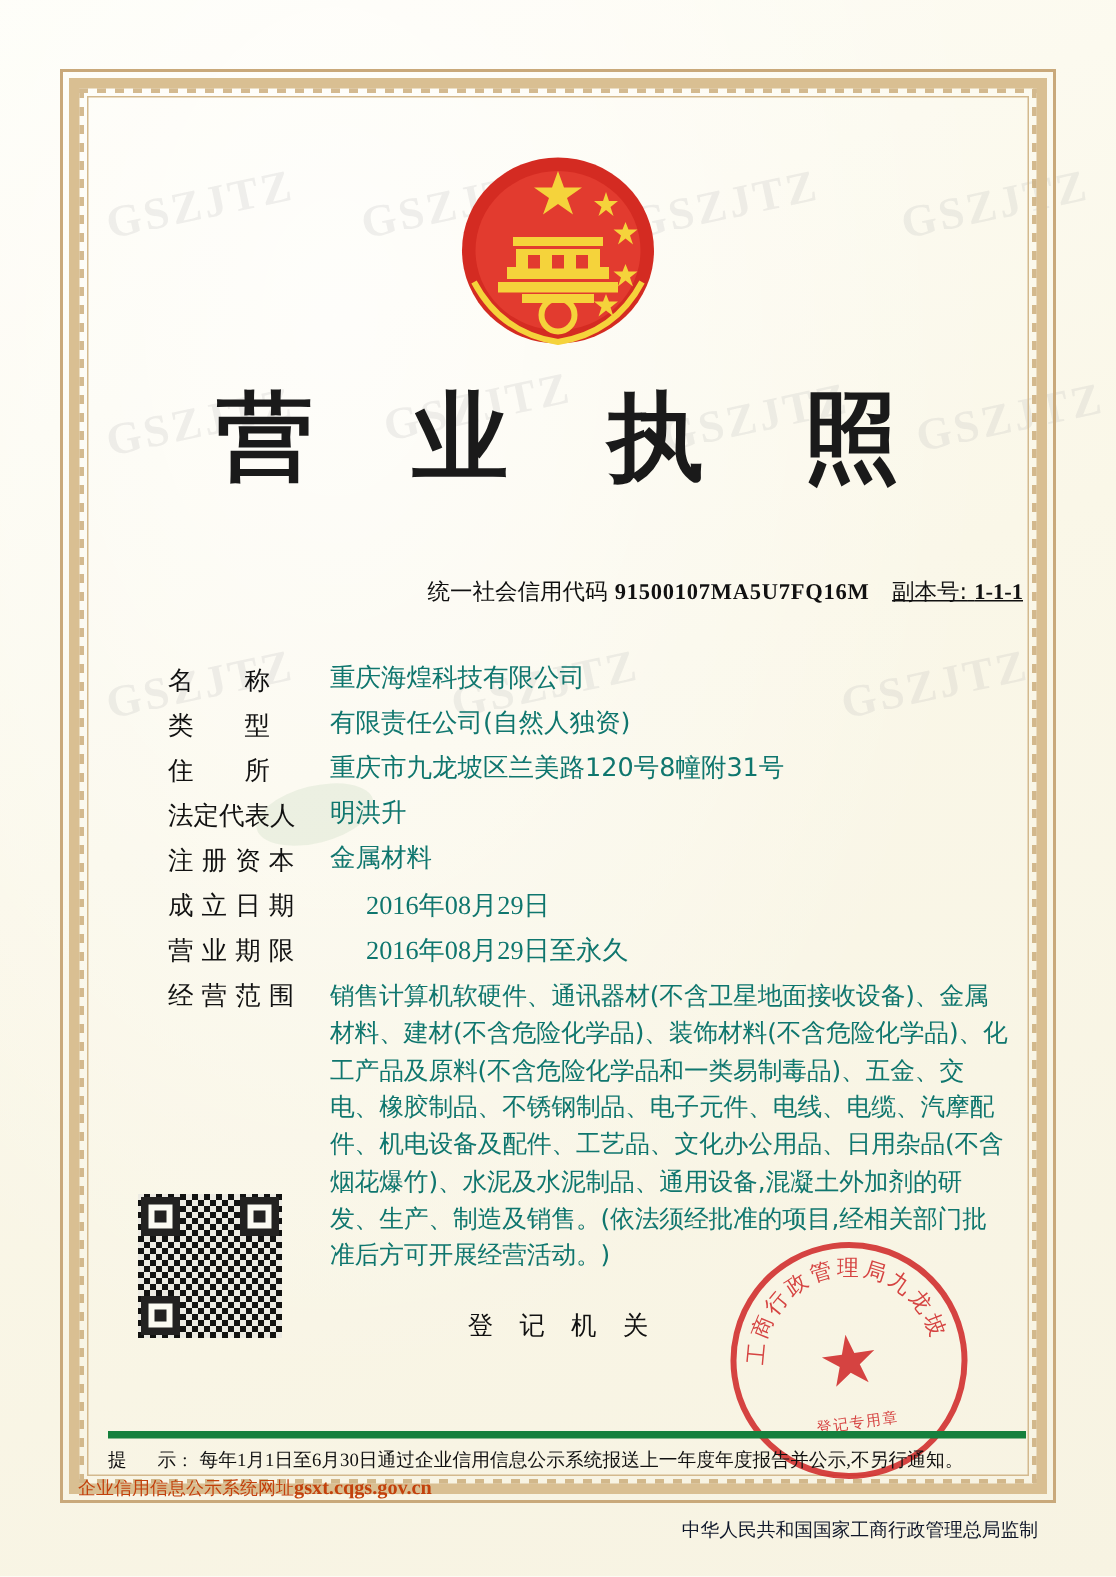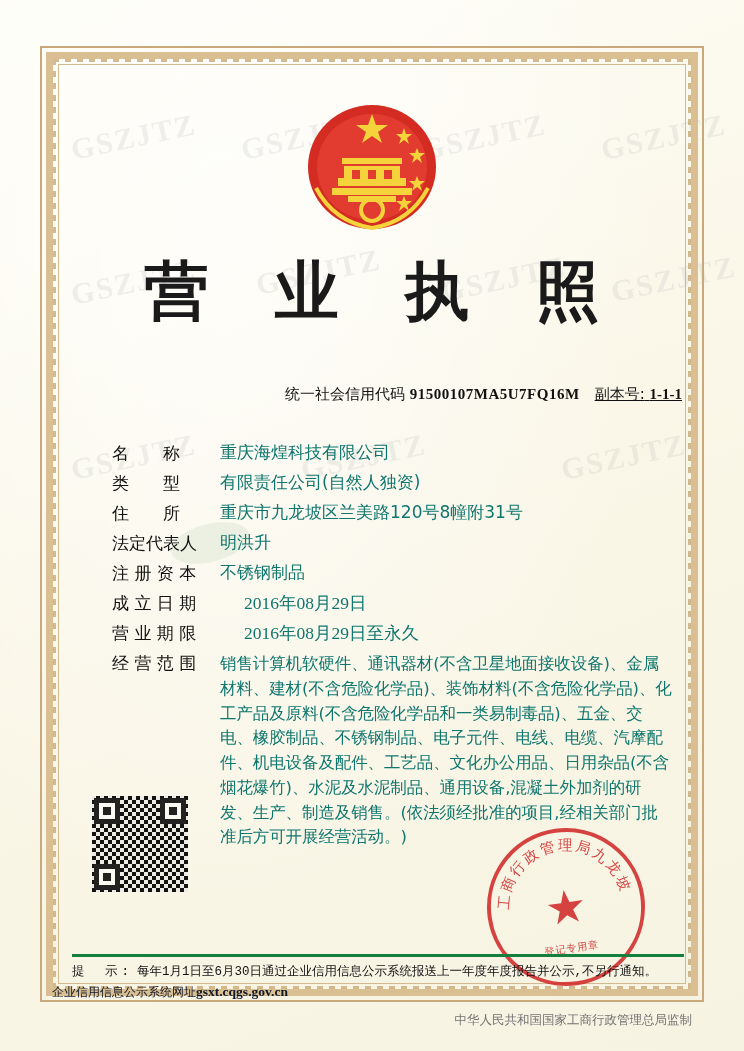--- a/index.html
+++ b/index.html
@@ -295,49 +295,49 @@
     padding: 0 6px;
   }
   .dateline .u { padding: 0 14px 0 2px; }
 
   
   .notice {
     position: absolute;
     left: 72px;
     right: 60px;
     top: 954px;
-    border-top: 3px solid #15803d;
+    border-top: 5px solid #15803d;
     padding-top: 6px;
-    font-family: Liberation Mono, monospace;
+    font-family: Liberation Serif, serif;
     font-size: 12.5px;
     color: #111;
   }
   .notice .lbl { letter-spacing: 4px; margin-right: 4px; }
 
   
   .footer-left {
     position: absolute;
     left: 52px;
     top: 984px;
     font-family: "DejaVu Sans", sans-serif;
     font-size: 12px;
-    color: #0f172a;
+    color: #c2410c;
   }
   .footer-left .url {
     font-family: "Liberation Serif", serif;
     font-size: 13.5px;
     font-weight: bold;
   }
   .footer-right {
     position: absolute;
     right: 52px;
     top: 1012px;
     font-family: "DejaVu Sans", sans-serif;
     font-size: 12.5px;
-    color: #737373;
+    color: #0f172a;
   }
 
   
   .smudge {
     position: absolute;
     left: 170px;
     top: 524px;
     width: 80px;
     height: 38px;
     border-radius: 50%;
@@ -422,21 +422,21 @@
     <div class="field">
       <div class="f-label">住　　所</div>
       <div class="f-value">重庆市九龙坡区兰美路120号8幢附31号</div>
     </div>
     <div class="field">
       <div class="f-label">法定代表人</div>
       <div class="f-value">明洪升</div>
     </div>
     <div class="field">
       <div class="f-label">注 册 资 本</div>
-      <div class="f-value">不锈钢制品</div>
+      <div class="f-value">金属材料</div>
     </div>
     <div class="field">
       <div class="f-label">成 立 日 期</div>
       <div class="f-value num">2016年08月29日</div>
     </div>
     <div class="field">
       <div class="f-label">营 业 期 限</div>
       <div class="f-value num">2016年08月29日至永久</div>
     </div>
     <div class="field">
@@ -450,20 +450,21 @@
         <i></i>
       </div>
     <div class="fp tr">
         <i></i>
       </div>
     <div class="fp bl">
         <i></i>
       </div>
   </div>
 
+  <div class="authority">登 记 机 关</div>
 
   <div class="seal">
     <svg class="seal-text" viewBox="0 0 150 150" aria-hidden="true">
       <defs>
         <path id="sealArc" d="M 18,75 A 57,57 0 1 1 132,75"></path>
       </defs>
       <text font-size="14.5" fill="#d12b2b" font-family="'DejaVu Sans', sans-serif" letter-spacing="2.4">
         <textPath href="#sealArc" startOffset="50%" text-anchor="middle">重庆市工商行政管理局九龙坡区分局</textPath>
       </text>
     </svg>

